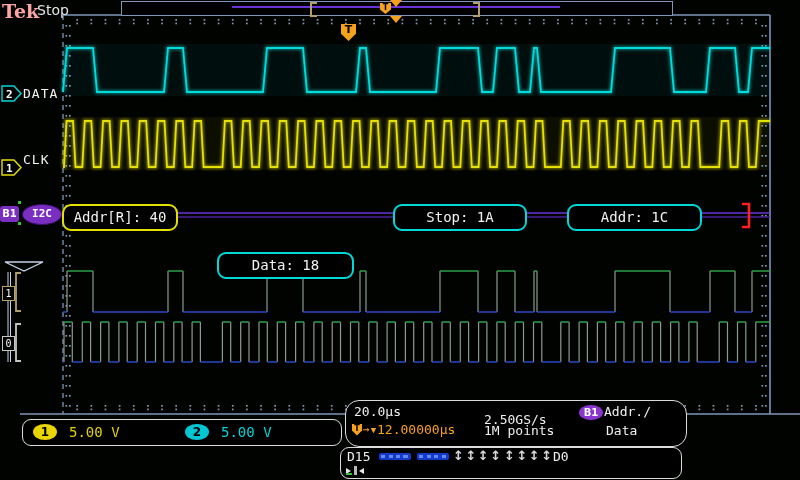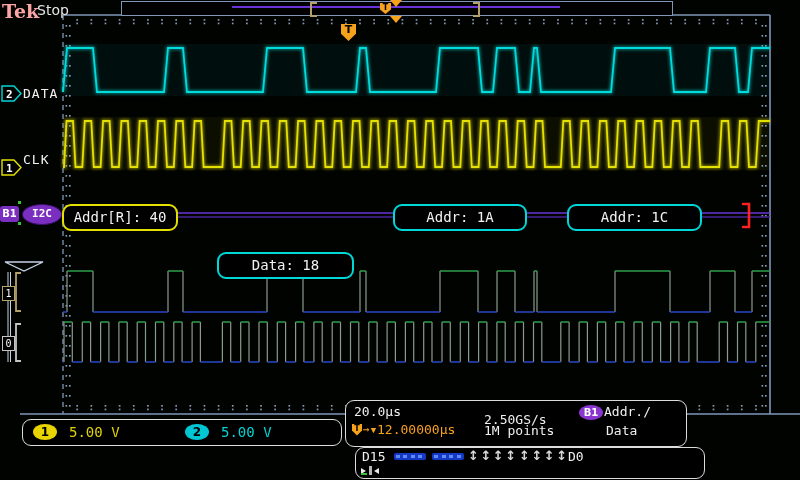--- a/index.html
+++ b/index.html
@@ -30,22 +30,22 @@
   .gdot{width:3px;height:3px;background:#35c33c;}
   .dlab{width:11px;height:13px;font-size:10px;color:#fff;text-align:center;line-height:13px;background:#000;}
   .d1lab{left:2px;top:286px;border:1px solid #b4a06a;}
   .d0lab{left:2px;top:336px;border:1px solid #c4c4c4;}
   
   .busbox{position:absolute;top:204px;height:23px;background:#000;border-radius:9px;
           font-size:14px;color:#f2f2f2;text-align:center;line-height:22px;}
   
   .rbox{border:1px solid #dcdcdc;border-radius:9px;background:#000;}
   .box1{left:22px;top:419px;width:318px;height:25px;}
-  .box2{left:345px;top:400px;width:340px;height:45px;}
-  .box3{left:355px;top:447px;width:340px;height:30px;padding-left:8px;}
+  .box2{left:345px;top:400px;width:340px;height:45px;border-radius:14px;}
+  .box3{left:340px;top:447px;width:340px;height:30px;}
   .oval{position:absolute;width:24px;height:16px;border-radius:50%;color:#000;font-weight:bold;
         font-size:12px;text-align:center;line-height:16px;font-family:"DejaVu Sans",sans-serif;}
   .ov1{background:#e8d400;}
   .ov2{background:#00c6d4;}
   .ovb1{background:#8a35d0;color:#fff;font-size:10px;width:24px;height:15px;line-height:15px;}
   .rtxt{position:absolute;font-size:13px;white-space:nowrap;}
   .yel{color:#e0d400;} .cyn{color:#00d4d4;} .org{color:#f6a21d;}
   .trow{display:flex;align-items:center;gap:1px;}
   .digbar{position:absolute;width:32px;height:7px;background:#1538c8;border-radius:2px;overflow:hidden;}
   .digbar::after{content:"";position:absolute;left:2px;top:2px;width:28px;height:3px;
@@ -477,21 +477,21 @@
     <path d="M8 17 V107 M10.5 17 V107" stroke="#c6d2e8" stroke-width="1" fill="none"></path>
     <path d="M21 18 H16 V56 H21" stroke="#b4a06a" stroke-width="1.8" fill="none"></path>
     <path d="M21 69 H16 V106 H21" stroke="#c4c4c4" stroke-width="1.8" fill="none"></path>
   </svg>
   <div class="abs dlab d1lab">1</div>
   <div class="abs dlab d0lab">0</div>
 
   <div id="bus-boxes">
       <div class="busbox" style="left: 62px; width: 112px; border: 2px solid rgb(228, 224, 0);">Addr[R]: 40</div>
       <div class="busbox" style="left: 217px; width: 133px; border: 2px solid rgb(0, 216, 216); margin-top: 48px;">Data: 18</div>
-      <div class="busbox" style="left: 393px; width: 130px; border: 2px solid rgb(0, 216, 216);">Addr: 1A</div>
+      <div class="busbox" style="left: 393px; width: 130px; border: 2px solid rgb(0, 216, 216);">Stop: 1A</div>
       <div class="busbox" style="left: 567px; width: 131px; border: 2px solid rgb(0, 216, 216);">Addr: 1C</div>
     </div>
 
   <div class="abs rbox box1">
     <div class="oval ov1" style="left:10px;top:4px">1</div>
     <div class="rtxt yel" style="left:46px;top:4px;font-size:14px">5.00 V</div>
     <div class="oval ov2" style="left:162px;top:4px">2</div>
     <div class="rtxt cyn" style="left:198px;top:4px;font-size:14px">5.00 V</div>
   </div>
 

